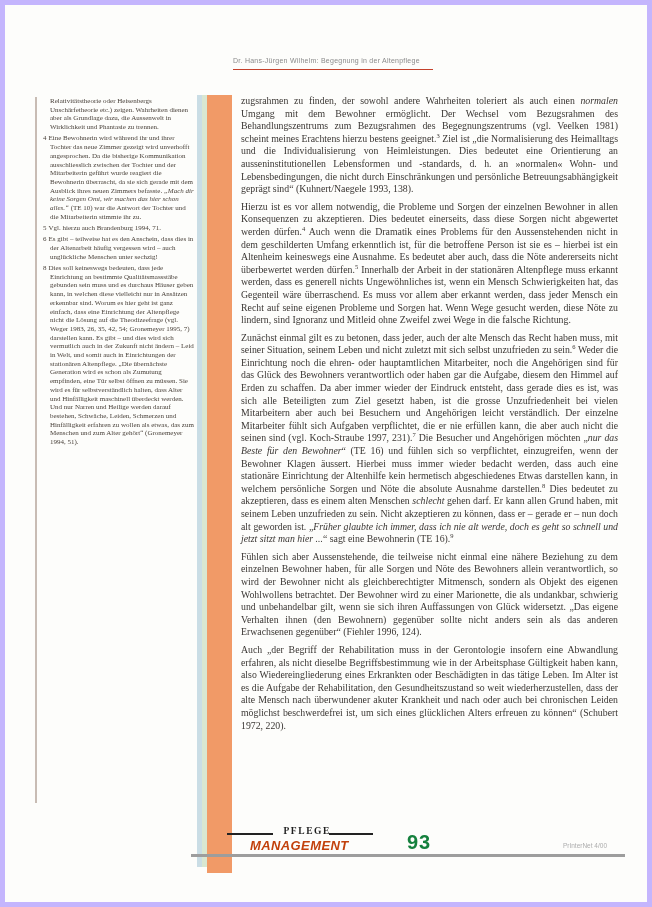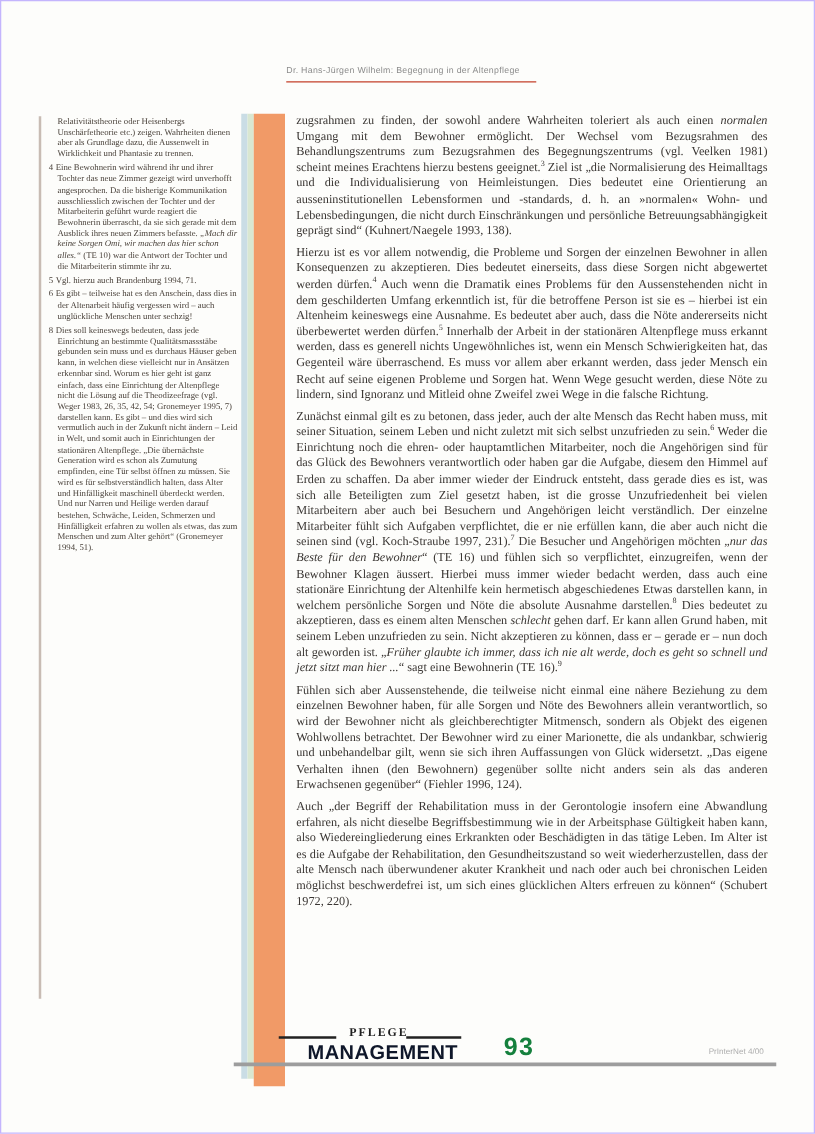--- a/index.html
+++ b/index.html
@@ -3,21 +3,21 @@
 <meta charset="utf-8">
 <style>
   html,body{margin:0;padding:0;}
   body{
     width:652px;height:907px;position:relative;background:#ffffff;
     font-family:"Liberation Serif","DejaVu Serif",serif;
     overflow:hidden;
   }
   .page{
     position:absolute;inset:0;background:#fdfdfb;
-    border:1px solid #c4b5fd;box-sizing:border-box;
+    border:5px solid #c4b5fd;box-sizing:border-box;
   }
   
   .header-title{
     position:absolute;left:228px;top:51px;width:220px;
     font-family:"Liberation Sans",sans-serif;font-size:7px;line-height:9px;
     color:#8b8b8b;letter-spacing:.25px;
   }
   .title-underline{
     position:absolute;left:228px;top:64px;width:200px;height:1px;
     background:#c4402b;
@@ -52,22 +52,22 @@
   
   .rule-left{position:absolute;left:222px;top:828px;width:46px;height:2px;background:#222;}
   .rule-right{position:absolute;left:324px;top:828px;width:44px;height:2px;background:#222;}
   .logo-pflege{
     position:absolute;left:266px;top:821px;width:60px;text-align:right;
     font-family:"Liberation Serif",serif;font-weight:bold;font-size:9.5px;
     letter-spacing:1.6px;color:#1f1f1f;
   }
   .logo-management{
     position:absolute;left:245px;top:833px;
-    font-family:"Liberation Sans",sans-serif;font-weight:bold;font-size:16px;
-    letter-spacing:.4px;color:#0f172a;
+    font-family:"Liberation Sans",sans-serif;font-weight:bold;font-size:13px;
+    letter-spacing:.4px;color:#c2410c;font-style:italic;
   }
   .footer-rule{position:absolute;left:186px;top:849px;width:434px;height:3px;background:#9d9d9d;}
   .page-number{
     position:absolute;left:402px;top:826px;
     font-family:"Liberation Sans",sans-serif;font-weight:bold;font-size:20px;
     letter-spacing:1px;color:#15803d;
   }
   .issue-label{
     position:absolute;right:40px;top:837px;
     font-family:"Liberation Sans",sans-serif;font-size:6.5px;color:#adadad;

